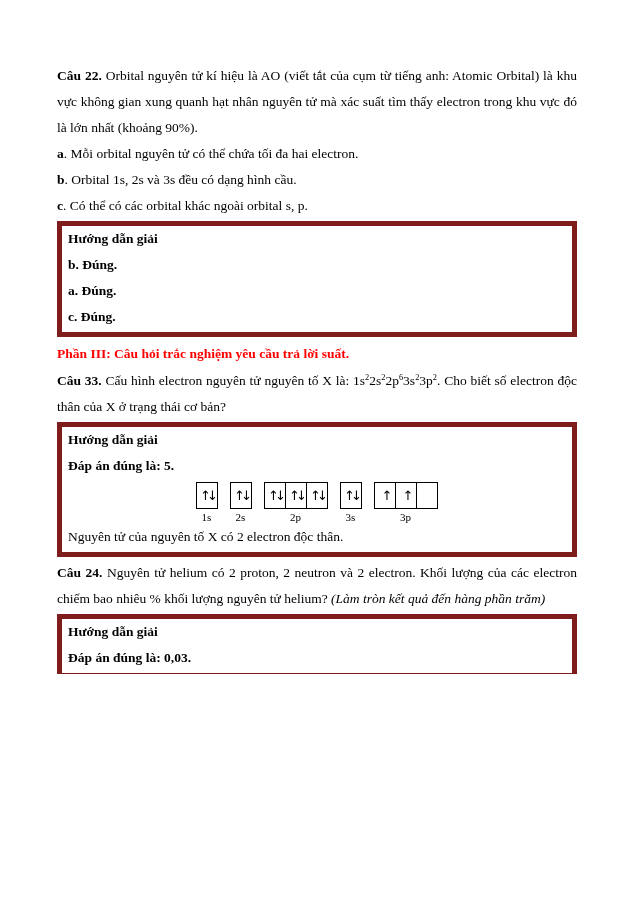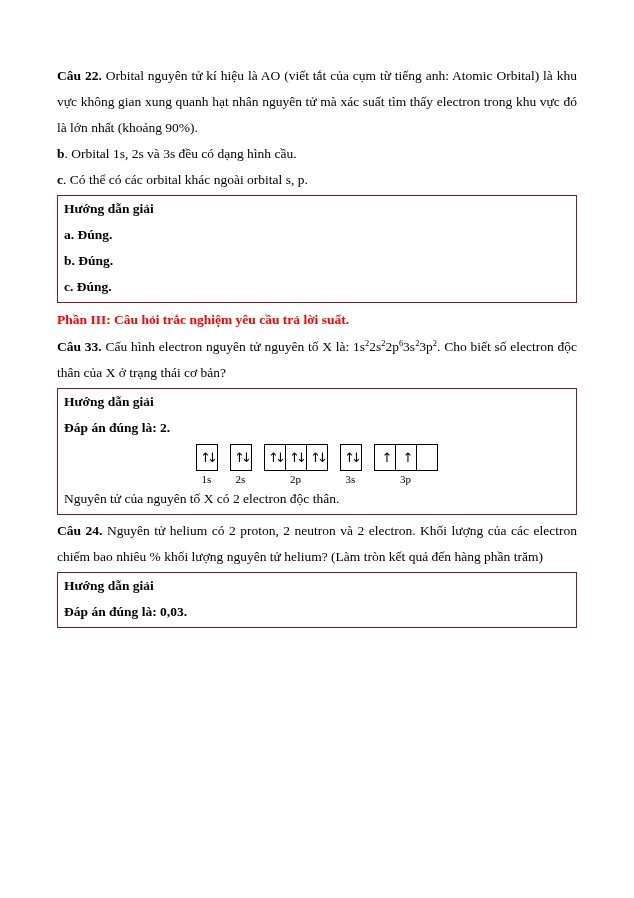--- a/index.html
+++ b/index.html
@@ -6,25 +6,25 @@
   .page{
     width:634px;height:674px;box-sizing:border-box;
     background:#ffffff;color:#000;
     padding:63px 57px 0 57px;
     font-family:"Liberation Serif","DejaVu Serif",serif;
     font-size:13.5px;
     position:relative;overflow:hidden;
   }
   .para{margin:0;line-height:26px;text-align:justify;}
   .b{font-weight:bold;}
-  .i{}
+  .i{font-style:italic;}
   .red{font-weight:bold;}
   .heading-part{margin:4px 0 1px;}
   .solution-box{
-    border:1px solid #7f1d1d;
+    border:5px solid #7f1d1d;
     padding:0 7px 2px 6px;
     margin:2px 0 3px;
   }
   sup{font-size:0.62em;line-height:0;vertical-align:super;}
   .formula{white-space:nowrap;}
   
   .orbital-diagram{
     display:flex;justify-content:center;align-items:flex-start;
     gap:13px;margin:3px 0 1px;
   }
@@ -41,37 +41,38 @@
     font-family:"Liberation Serif","DejaVu Serif",serif;
   }
 </style>
 </head>
 <body>
 
 <div class="page">
 
   <p class="para"><span class="b">Câu 22.</span><span> Orbital nguyên tử kí hiệu là AO (viết tắt của cụm từ tiếng anh: Atomic Orbital) là khu vực không gian xung quanh hạt nhân nguyên tử mà xác suất tìm thấy electron trong khu vực đó là lớn nhất (khoảng 90%).</span></p>
 
+  <p class="para"><span class="b">a</span><span>. Mỗi orbital nguyên tử có thể chứa tối đa hai electron.</span></p>
   <p class="para"><span class="b">b</span><span>. Orbital 1s, 2s và 3s đều có dạng hình cầu.</span></p>
   <p class="para"><span class="b">c</span><span>. Có thể có các orbital khác ngoài orbital s, p.</span></p>
 
   <div class="solution-box">
     <p class="para b">Hướng dẫn giải</p>
+    <p class="para"><span class="b">b. Đúng.</span><span></span></p>
     <p class="para"><span class="b">a. Đúng.</span><span></span></p>
-    <p class="para"><span class="b">b. Đúng.</span><span></span></p>
     <p class="para"><span class="b">c. Đúng.</span><span></span></p>
   </div>
 
   <p class="para red heading-part" style="color: rgb(255, 0, 0);">Phần III: Câu hỏi trắc nghiệm yêu cầu trả lời suất.</p>
 
   <p class="para"><span class="b">Câu 33.</span><span> Cấu hình electron nguyên tử nguyên tố X là: </span><span class="formula"><span>1s</span><sup>2</sup><span>2s</span><sup>2</sup><span>2p</span><sup>6</sup><span>3s</span><sup>2</sup><span>3p</span><sup>2</sup></span><span>. Cho biết số electron độc thân của X ở trạng thái cơ bản?</span></p>
 
   <div class="solution-box">
     <p class="para b">Hướng dẫn giải</p>
-    <p class="para b">Đáp án đúng là: 2.</p>
+    <p class="para b">Đáp án đúng là: 5.</p>
     <div class="orbital-diagram">
         <div class="orb-group">
           <div class="orb-cells">
             <div class="orb-cell">
               <span class="arr">↑</span>
               <span class="arr">↓</span>
             </div>
           </div>
           <div class="orb-label">1s</div>
         </div>

